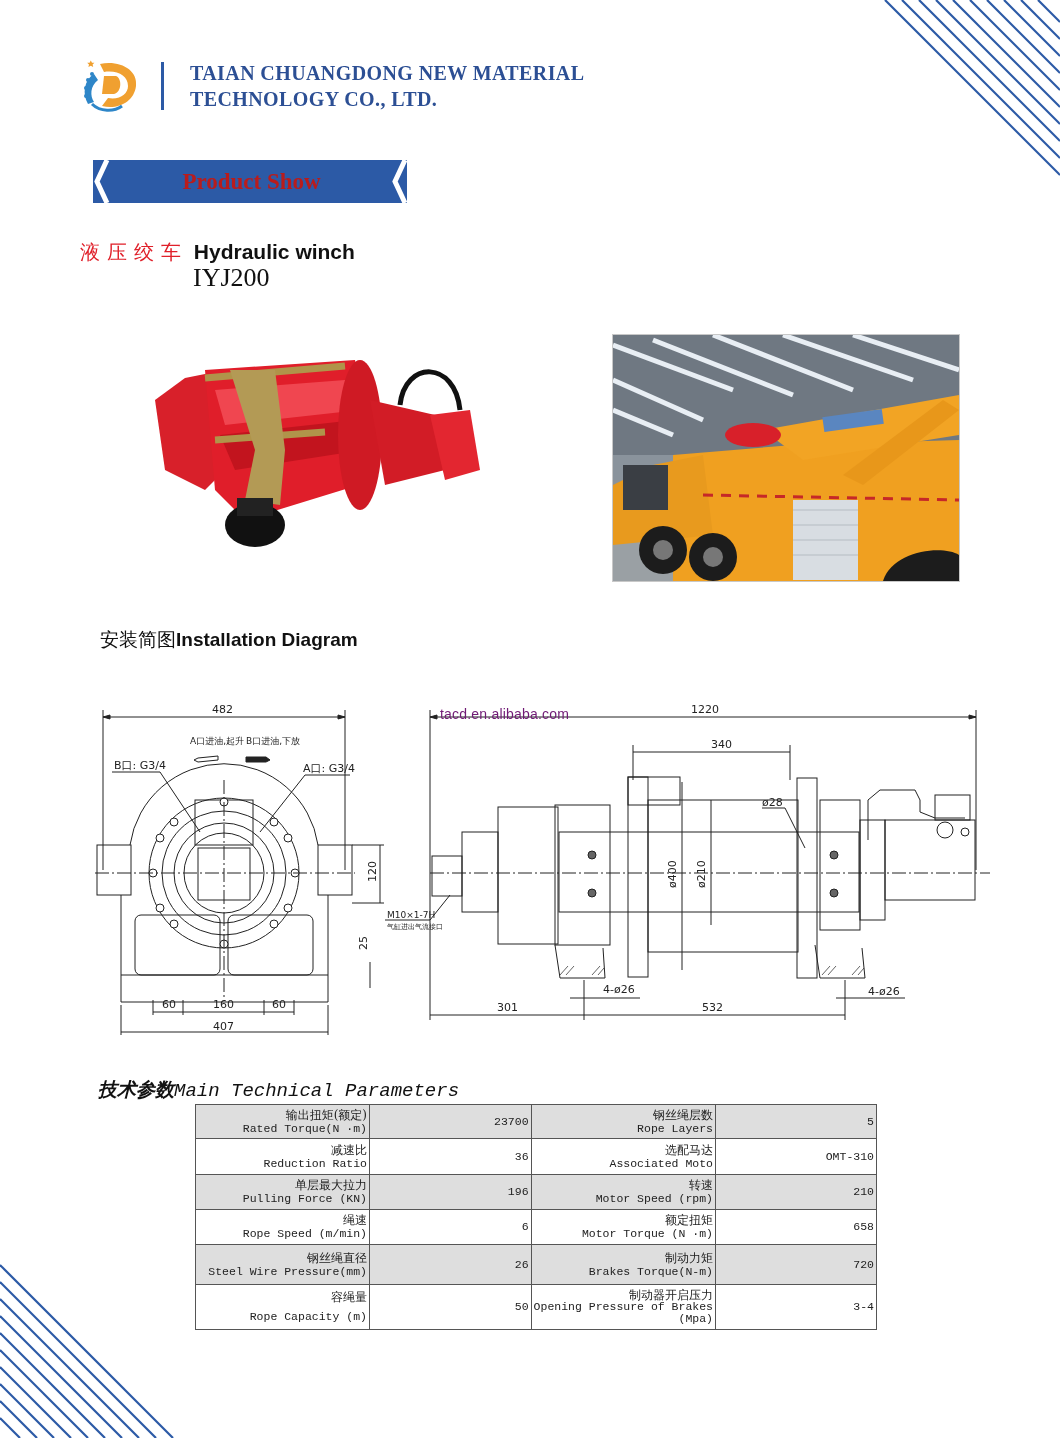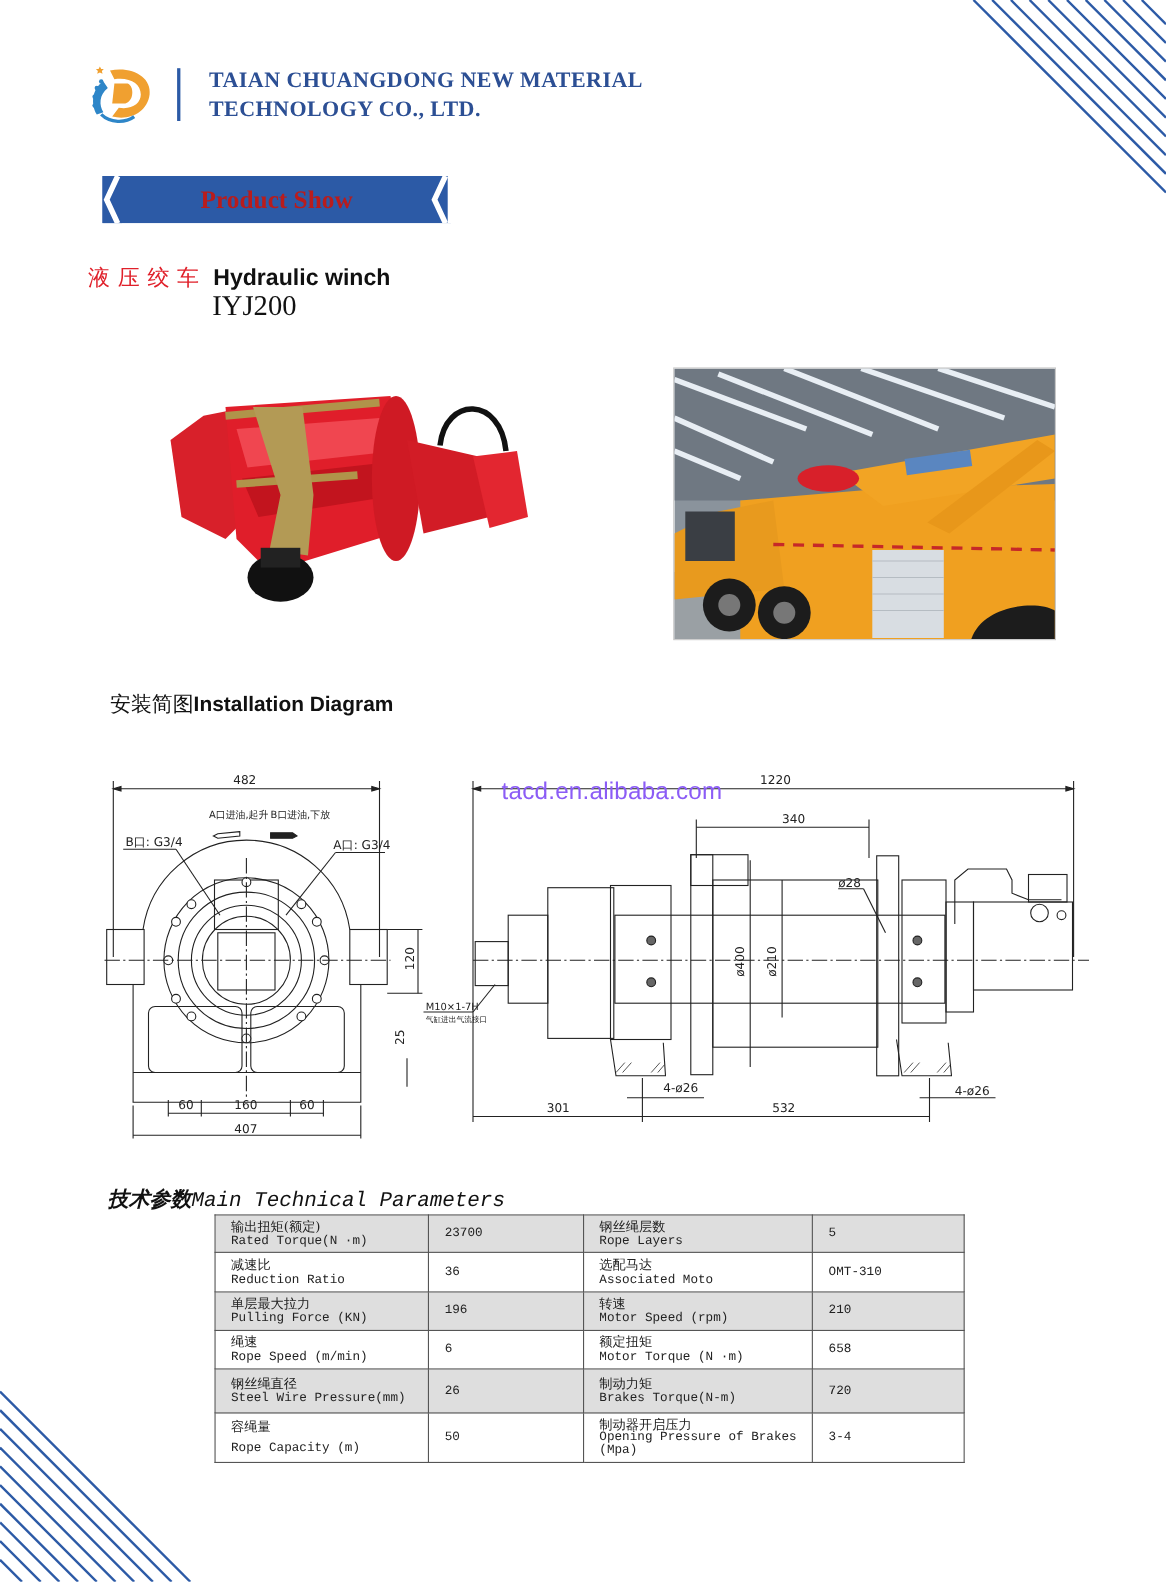--- a/index.html
+++ b/index.html
@@ -46,35 +46,35 @@
 
   
   .section-title {
     left: 100px; top: 627px; font-size: 19px; font-weight: bold; color: #111;
   }
   .section-title .cn { font-weight: normal; font-family: "DejaVu Sans", sans-serif; }
 
   
   .drawing { left: 90px; top: 695px; width: 910px; height: 350px; }
   .watermark {
-    left: 440px; top: 706px; color: #8b5cf6; font-size: 22px; letter-spacing: 0.2px; margin-left: 16px;
+    left: 440px; top: 706px; color: #701a75; font-size: 14px; letter-spacing: 0.2px;
   }
 
   
   .params-title {
     left: 98px; top: 1077px; font-family: "Liberation Mono", monospace; font-size: 19px; color: #111; font-style: italic;
   }
   .params-title .cn { font-family: "DejaVu Sans", sans-serif; font-weight: bold; }
   .params-table {
     left: 195px; top: 1104px; width: 682px; border-collapse: collapse;
     font-family: "Liberation Mono", monospace; font-size: 11.5px; color: #222;
   }
   .params-table td {
-    border: 1.5px solid #555; text-align: left; vertical-align: middle;
-    padding: 0 14px; line-height: 14px;
+    border: 1.5px solid #555; text-align: right; vertical-align: middle;
+    padding: 0 2px; line-height: 14px;
   }
   .params-table tr.gray td { background: #dedede; }
   .params-table td.label { width: 170px; }
   .params-table td.value { width: 168px; }
   .params-table td .cn { display: block; font-family: "DejaVu Serif", serif; font-size: 12px; }
   .params-table td .en { display: block; white-space: nowrap; }
 </style>
 </head>
 <body>
 

